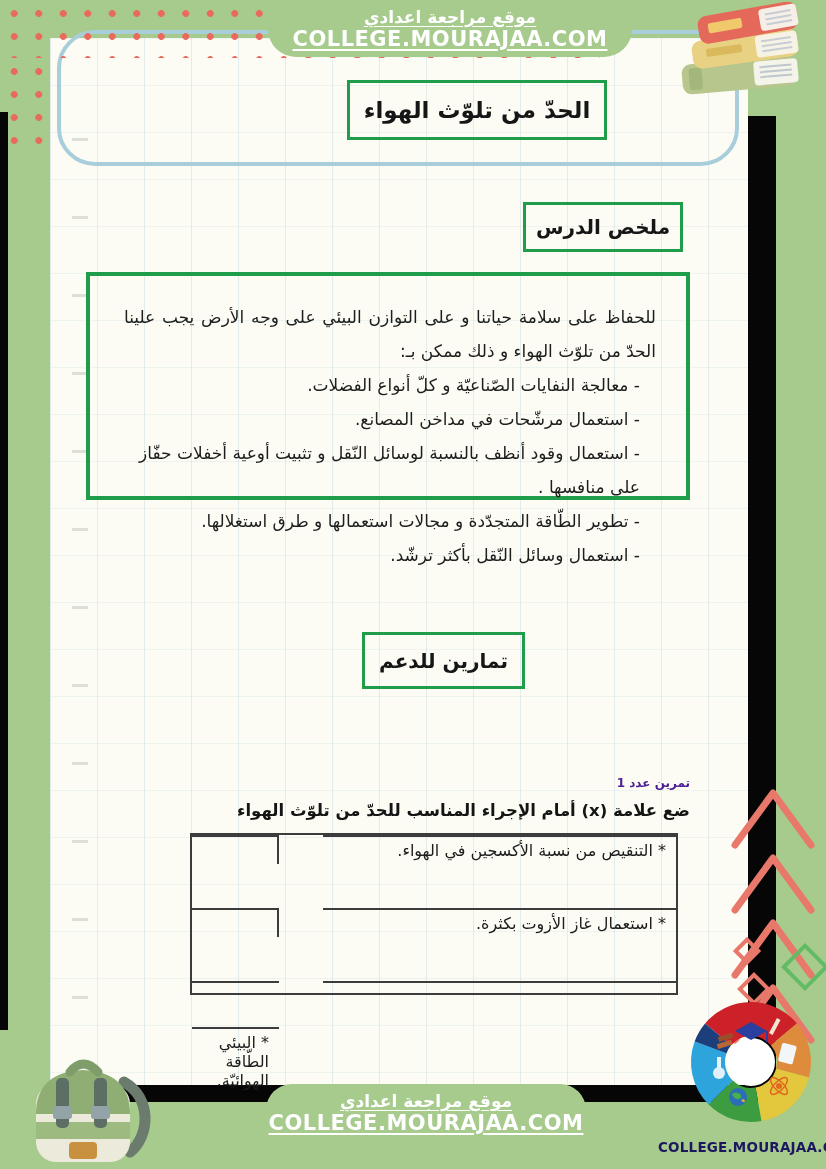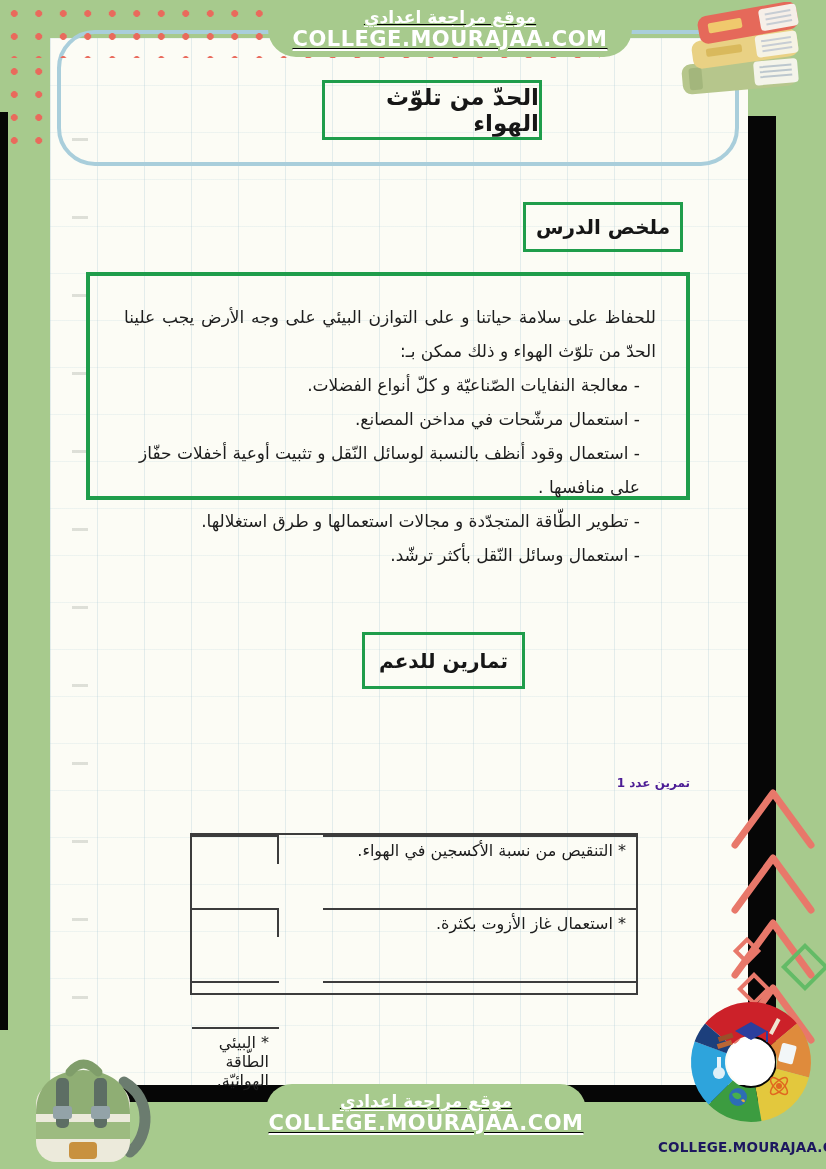--- a/index.html
+++ b/index.html
@@ -33,21 +33,21 @@
     background-size:24.5px 23px; background-position:2px 2px;
   }
 
   
   .blue-frame {
     position:absolute; left:57px; top:30px; width:682px; height:136px;
     border:4px solid #a9cedb; border-radius:38px; background:transparent;
   }
 
   
-  .bubble { position:absolute; background:#a7ca8d; display:flex; flex-direction:column; align-items:center; justify-content:center;text-decoration:underline; }
+  .bubble { position:absolute; background:#a7ca8d; display:flex; flex-direction:column; align-items:center; justify-content:center; }
   .hdr-line1, .ftr-line1 { color:#ffffff; font-weight:bold; font-size:17px; text-decoration:underline; text-underline-offset:3px; }
   .hdr-line2, .ftr-line2 { color:#ffffff; font-weight:bold; font-size:21px; letter-spacing:.5px; text-decoration:underline; text-underline-offset:3px; }
 
   
   .green-box {
     position:absolute; border:3px solid #1f9d4b; display:flex; align-items:center; justify-content:center;
     color:#161616; font-weight:bold;
   }
   .title-box { font-size:23px; }
   .h-box { font-size:20px; }
@@ -59,21 +59,21 @@
     padding:24px 30px 10px 34px; font-size:17px; line-height:2.0;
   }
   .summary-intro { text-align:justify; }
   .bullet { padding-right:16px; }
   .bullet::before { content:"-  "; }
 
   
   .ex-title { position:absolute; direction:rtl; text-align:right; font-weight:bold; font-size:12px; color:#4c1d95; }
   .ex-instr { position:absolute; direction:rtl; text-align:right; font-weight:bold; font-size:16.5px; color:#141414; }
   .ex-table {
-    position:absolute; left:190px; top:833px; width:448px; height:162px;
+    position:absolute; left:190px; top:833px; width:488px; height:162px;
     display:grid; grid-template-columns:87px 1fr; grid-auto-rows:1fr;
     border:2px solid #3c3c3c; background:rgba(252,252,245,0.0);gap:44px;
   }
   .cell { border-top:2px solid #3c3c3c; }
   .cell-mark { border-right:2px solid #3c3c3c; }
   .cell-text { direction:rtl; display:flex; align-items:center; padding:4px 10px; font-size:16px; color:#1c1c1c; }
 
   
   .chevron { position:absolute; }
   .diamond { position:absolute; transform:rotate(45deg); background:transparent; }
@@ -121,21 +121,21 @@
       <rect x="26" y="42" width="36" height="8" rx="2" fill="#d9b95c"></rect>
     </g>
     <g transform="rotate(-10 60 22)">
       <rect x="18" y="8" width="100" height="28" rx="9" fill="#e5695a"></rect>
       <rect x="80" y="11" width="38" height="22" rx="4" fill="#f6efe8"></rect>
       <path d="M86 17 h26 M86 22 h26 M86 27 h26" stroke="#c7cdd4" stroke-width="2" fill="none"></path>
       <rect x="28" y="16" width="34" height="10" rx="2" fill="#f0c96d"></rect>
     </g>
   </svg>
 
-  <div class="green-box title-box" style="left:322px;top:80px;width:220px;height:60px">
+  <div class="green-box title-box" style="left:347px;top:80px;width:260px;height:60px">
     <span dir="rtl">الحدّ من تلوّث الهواء</span>
   </div>
 
   <div class="green-box h-box" style="left:523px;top:202px;width:160px;height:50px">
     <span dir="rtl">ملخص الدرس</span>
   </div>
 
   <div class="summary-box">
     <div class="summary-intro">للحفاظ على سلامة حياتنا و على التوازن البيئي على وجه الأرض يجب علينا الحدّ من تلوّث الهواء و ذلك ممكن بـ:</div>
     <div class="bullet">معالجة النفايات الصّناعيّة و كلّ أنواع الفضلات.</div>
@@ -143,20 +143,21 @@
     <div class="bullet">استعمال وقود أنظف بالنسبة لوسائل النّقل و تثبيت أوعية أخفلات حفّاز على منافسها .</div>
     <div class="bullet">تطوير الطّاقة المتجدّدة و مجالات استعمالها و طرق استغلالها.</div>
     <div class="bullet">استعمال وسائل النّقل بأكثر ترشّد.</div>
   </div>
 
   <div class="green-box h-box" style="left:362px;top:632px;width:163px;height:57px">
     <span dir="rtl">تمارين للدعم</span>
   </div>
 
   <div class="ex-title" style="left:470px;top:776px;width:220px">تمرين عدد 1</div>
+  <div class="ex-instr" style="left:190px;top:801px;width:500px">ضع علامة (x) أمام الإجراء المناسب للحدّ من تلوّث الهواء</div>
 
   <div class="ex-table">
     <div class="cell cell-mark row0"></div>
     <div class="cell cell-text row0">* التنقيص من نسبة الأكسجين في الهواء.</div>
     <div class="cell cell-mark"></div>
     <div class="cell cell-text">* استعمال غاز الأزوت بكثرة.</div>
     <div class="cell cell-mark"></div>
     <div class="cell cell-mark"></div>
     <div class="cell cell-text">* البيئي الطّاقة الهوائيّة.</div>
   </div>

